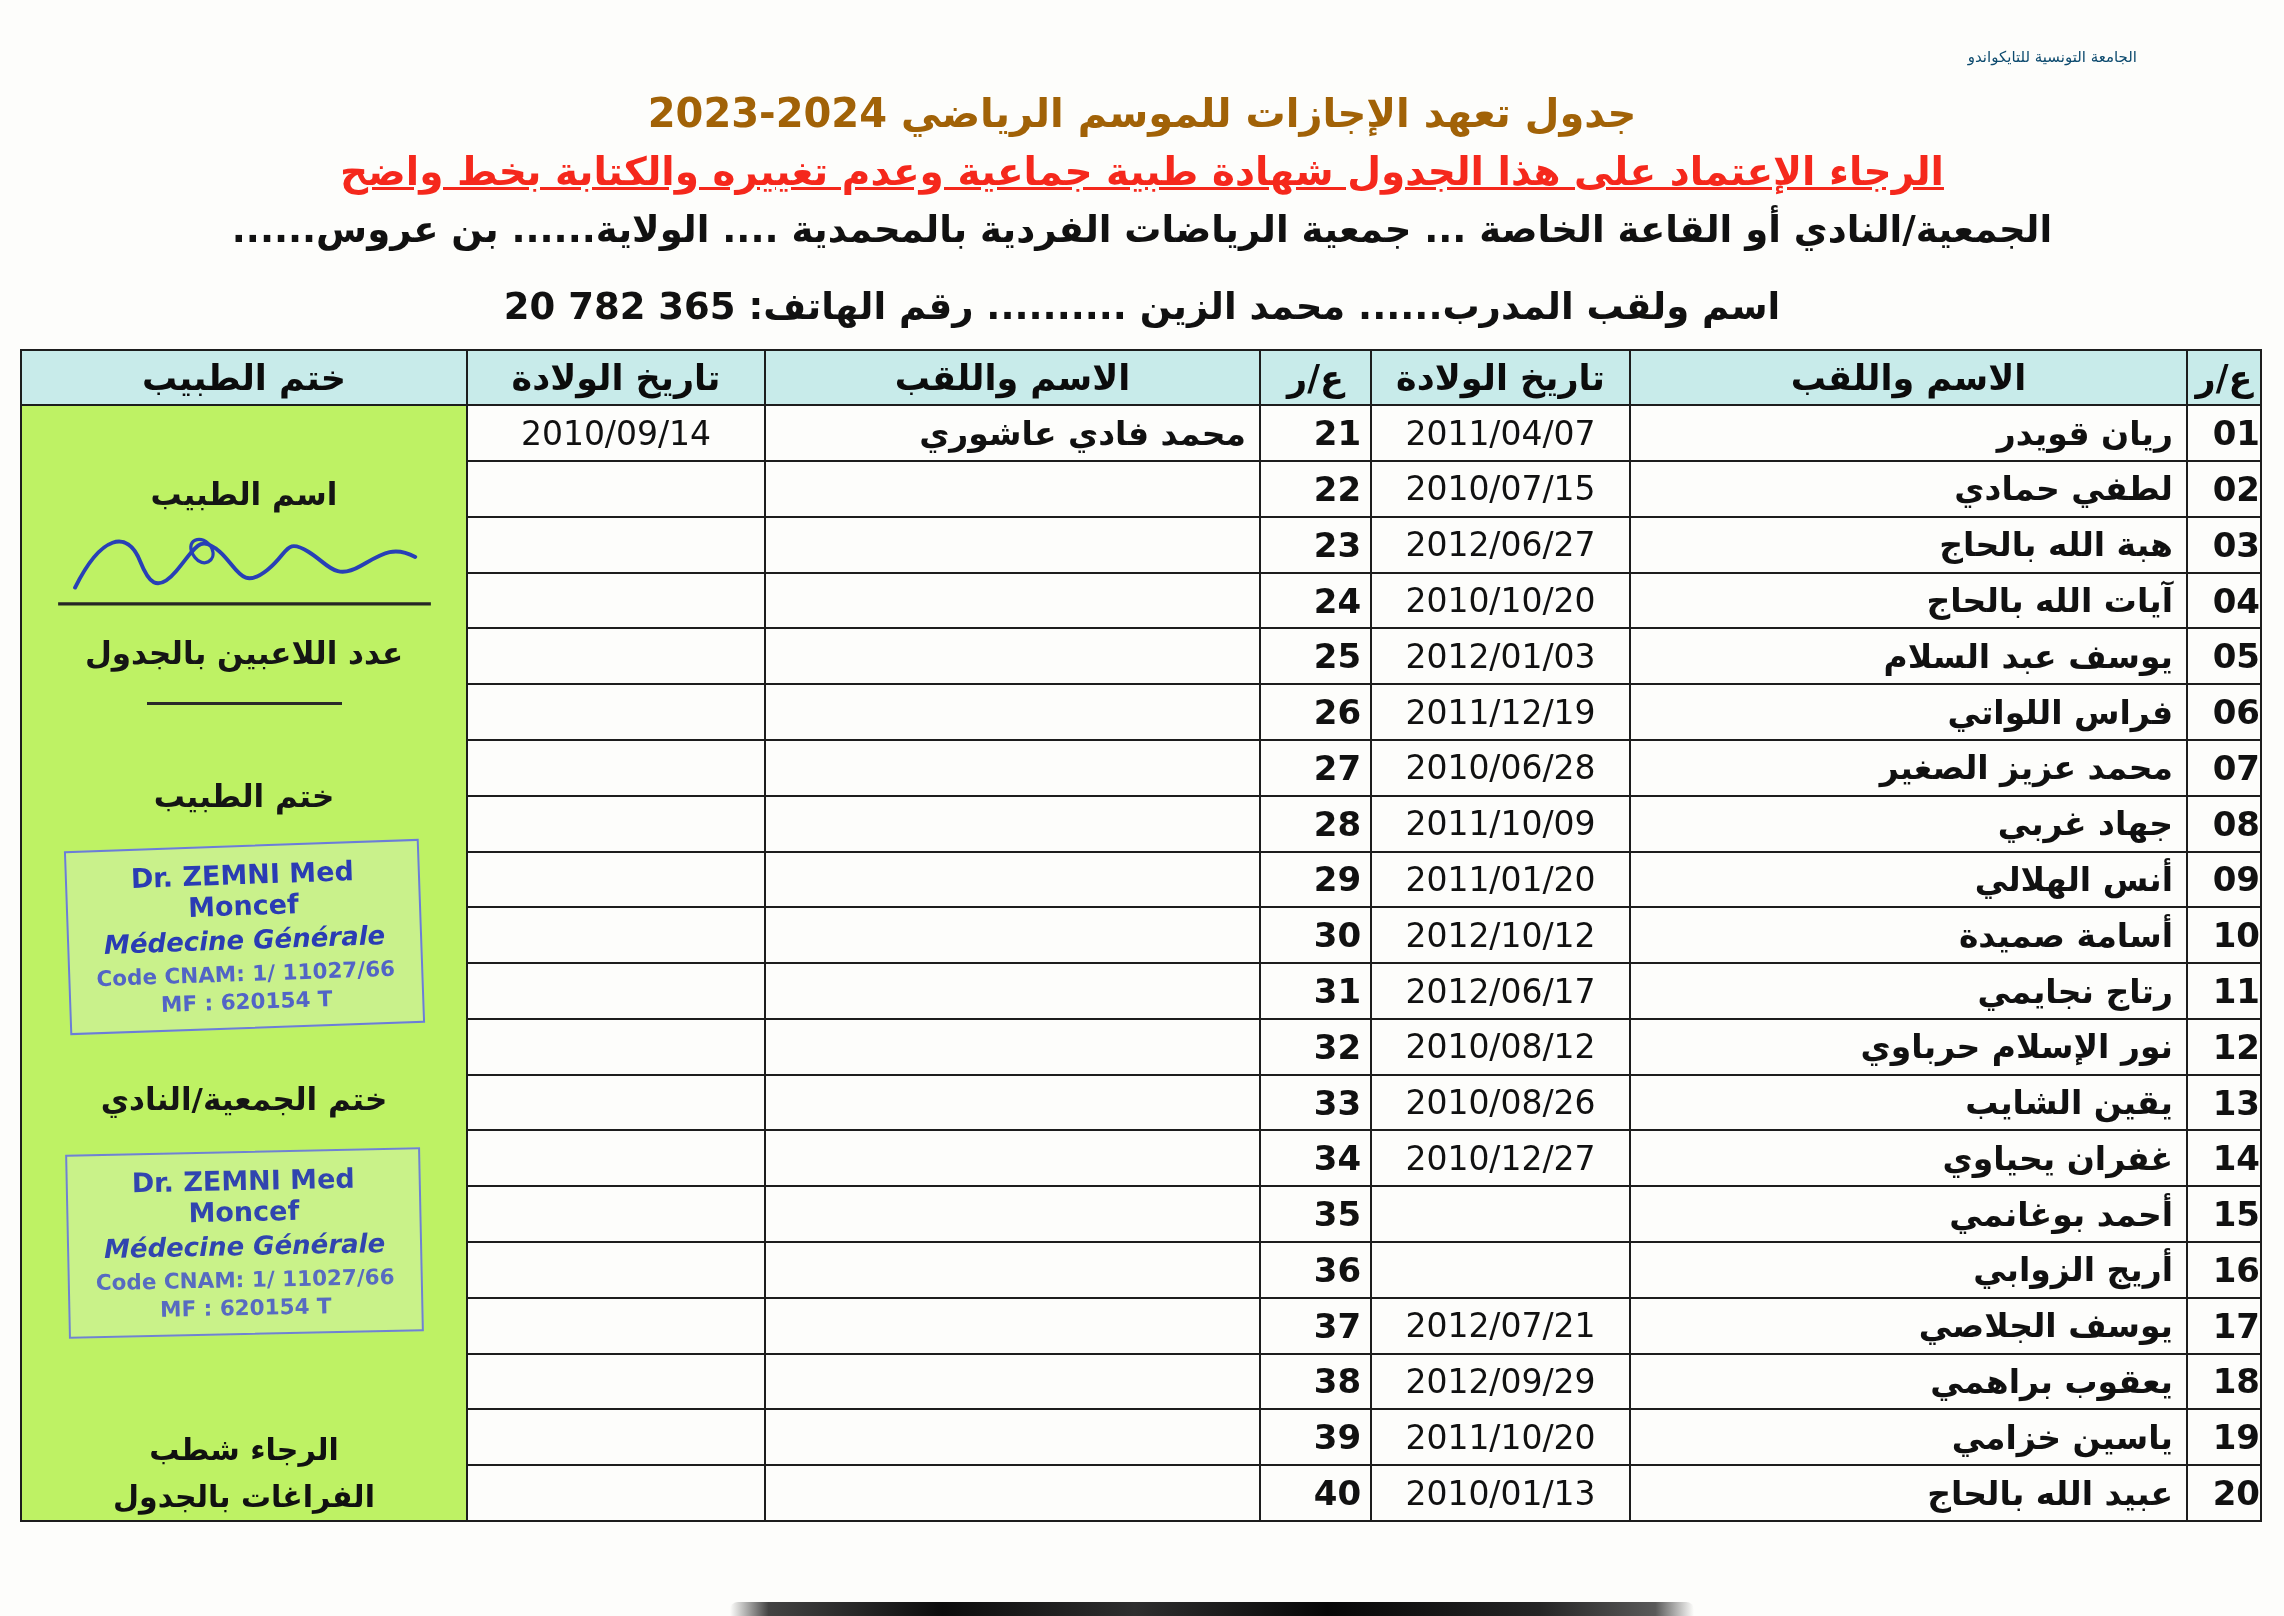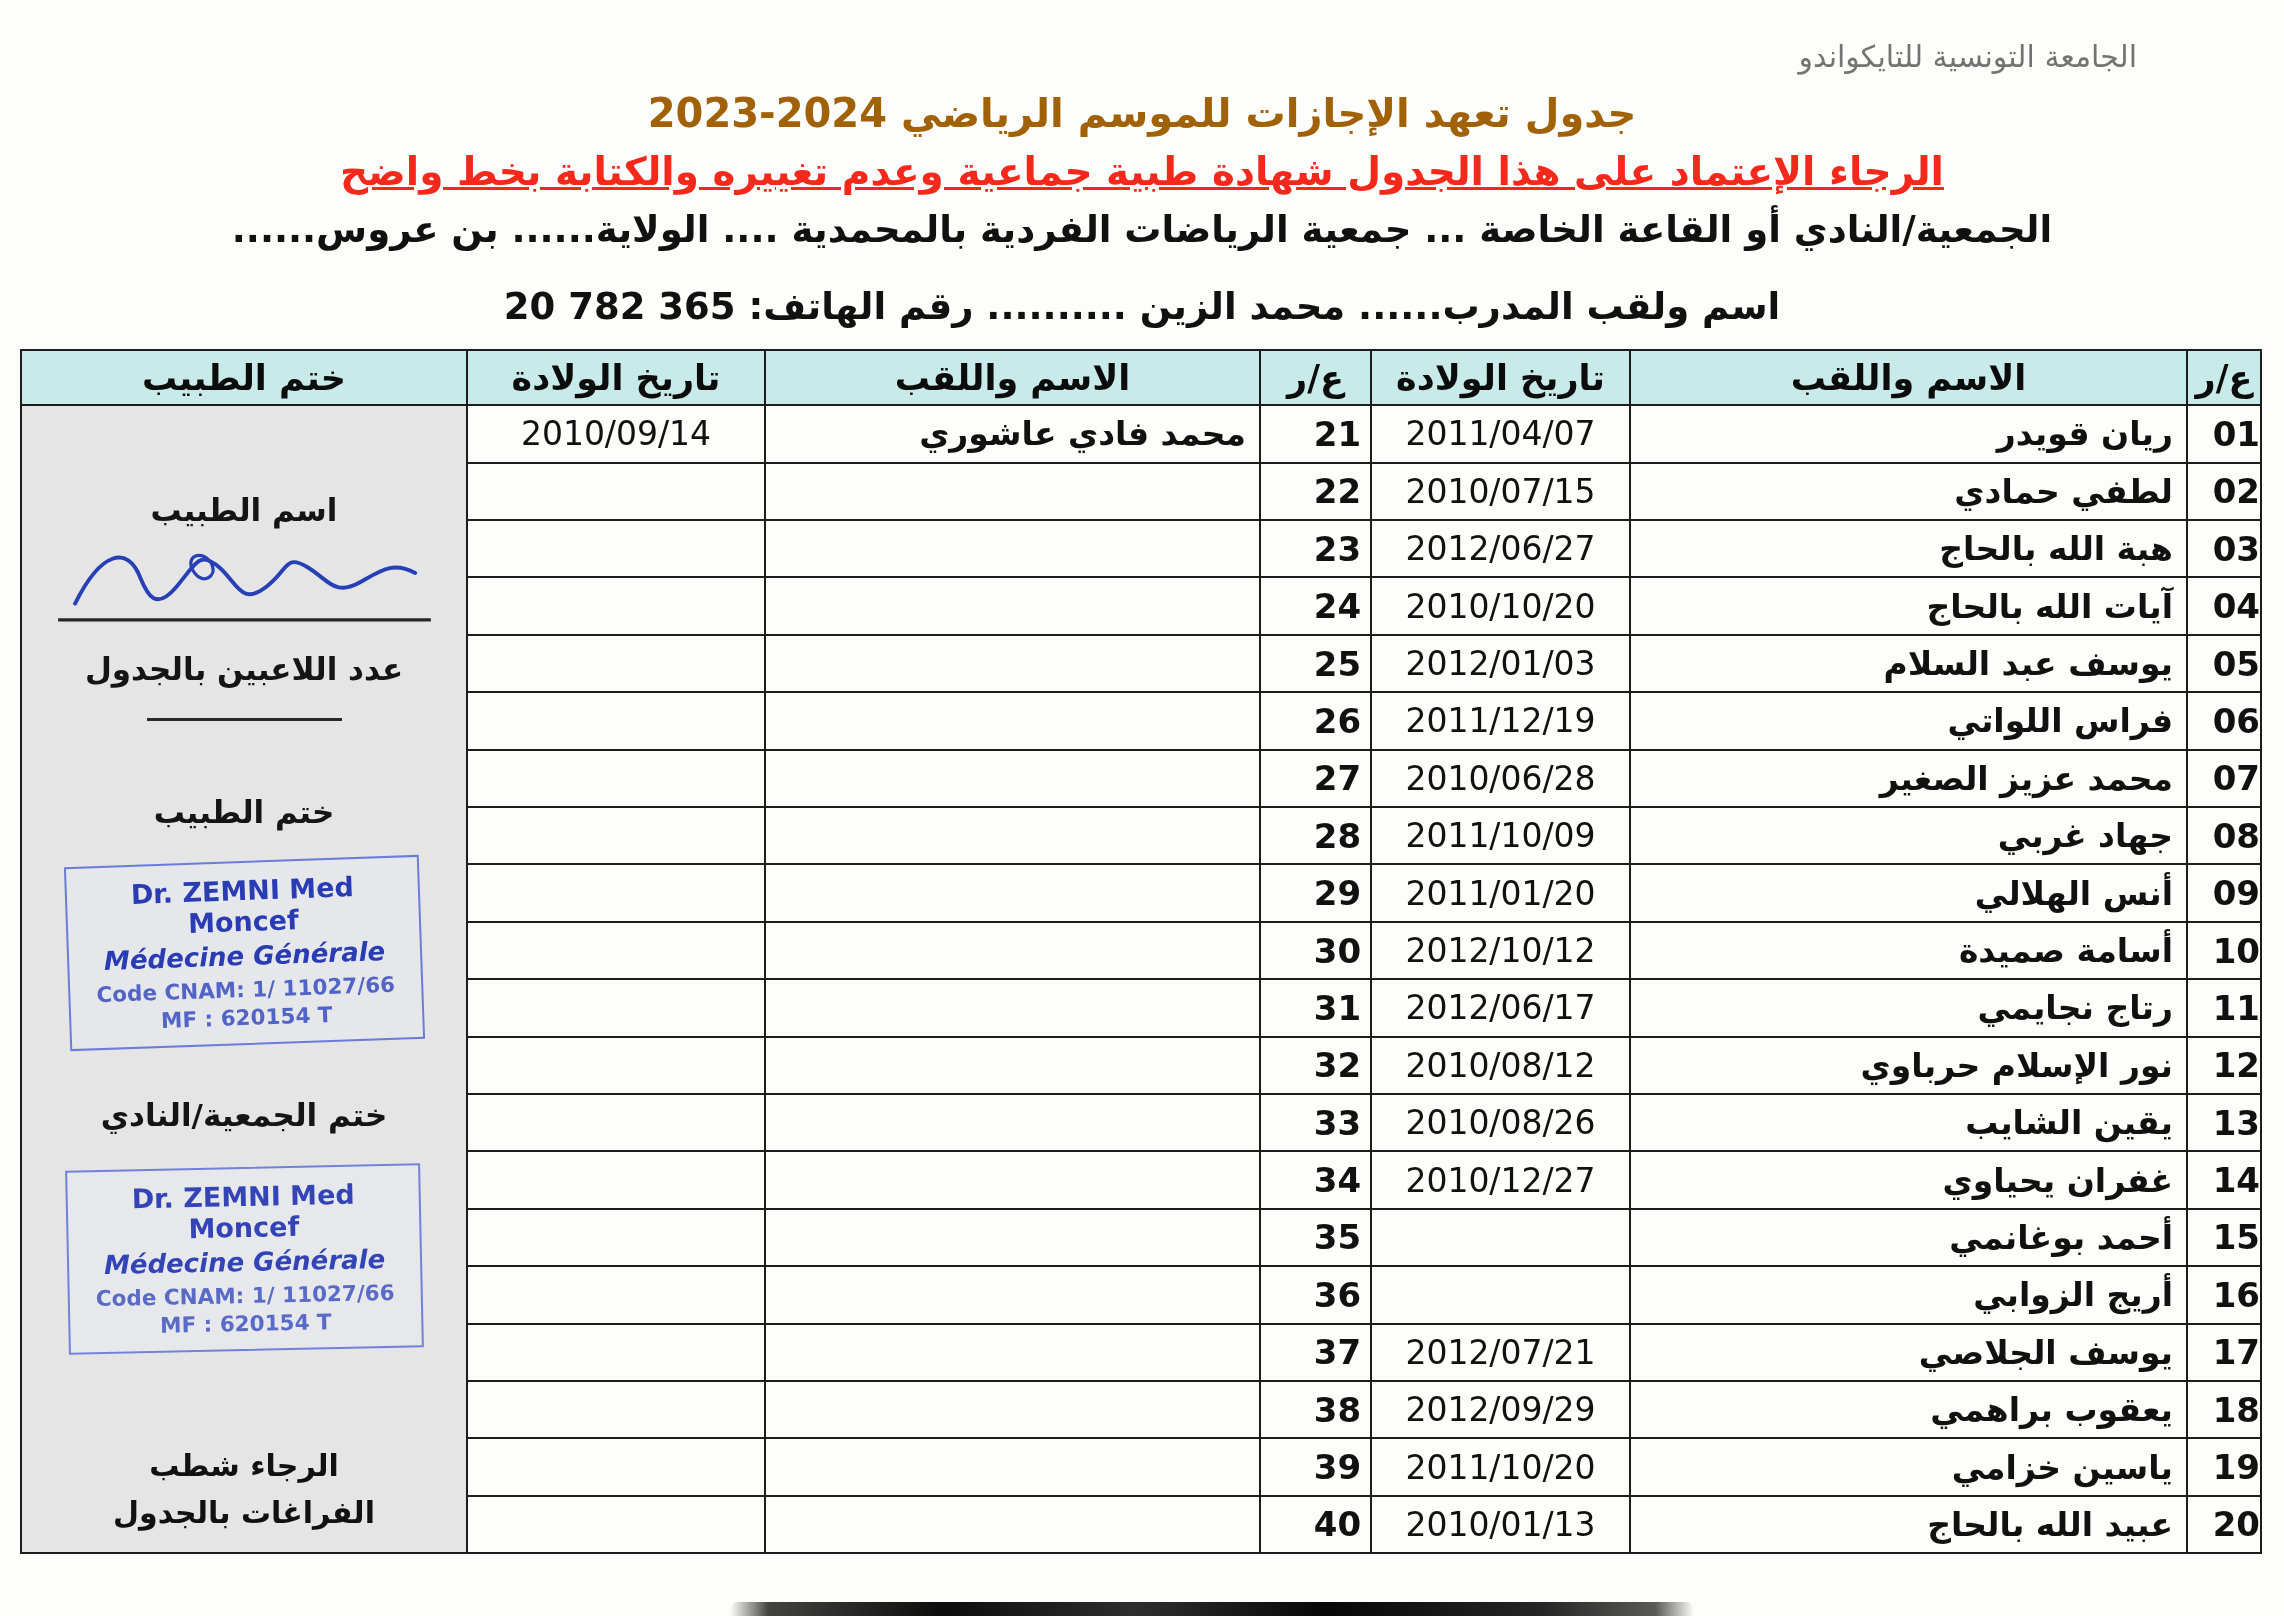--- a/index.html
+++ b/index.html
@@ -6,25 +6,25 @@
   html, body { width: 2284px; height: 1616px; }
   body {
     background: #fdfdfb;
     font-family: "DejaVu Sans", sans-serif;
     position: relative;
     overflow: hidden;
     color: #111;
   }
   .fed-name {
     position: absolute;
-    top: 39px;
+    top: 48px;
     right: 147px;
-    font-size: 30px;
+    font-size: 15px;
     font-weight: 400;
-    color: #737373;
+    color: #0c4a6e;
     direction: rtl;
   }
   .head-block {
     direction: rtl;
     text-align: center;
     padding-top: 90px;
   }
   .title { font-size: 40px; font-weight: bold; color: #a16207; }
   .notice { font-size: 39px; font-weight: bold; color: #f5281c; margin-top: 13px; text-decoration: underline; }
   .club-line { font-size: 37px; font-weight: bold; margin-top: 14.3px; }
@@ -44,21 +44,21 @@
     background: #c8ebea;
     font-size: 35px;
     font-weight: bold;
     color: #0c0c0c;
     text-align: center;
   }
   td.serial-cell { text-align: center; font-size: 34px; font-weight: bold; padding-left: 44px; }
   td.name-cell  { text-align: right; padding-right: 13px; font-size: 33px; font-weight: bold; }
   td.dob-cell   { text-align: center; font-size: 33px; font-weight: normal; }
 
-  td.stamp-cell { vertical-align: top; padding: 16px; background: #e5e5e5; }
+  td.stamp-cell { vertical-align: top; padding: 0; background: #bef264; }
   .stamp-body { display: flex; flex-direction: column; align-items: center; width: 100%; }
   .sp-label { font-size: 31px; font-weight: bold; color: #151515; direction: rtl; text-align: center; }
   .lbl-doctor-name { margin-top: 70px; }
   .sig-svg { display: block; width: 391px; height: 98px; margin-top: 6.5px; }
   .lbl-players { margin-top: 18px; }
   .count-underline { width: 195px; border-bottom: 3.3px solid #2a2a2a; margin-top: 31px; }
   .lbl-doctor-stamp { margin-top: 73px; }
   .stamp-box {
     width: 355px;
     border: 2px solid #6b7dd8;

